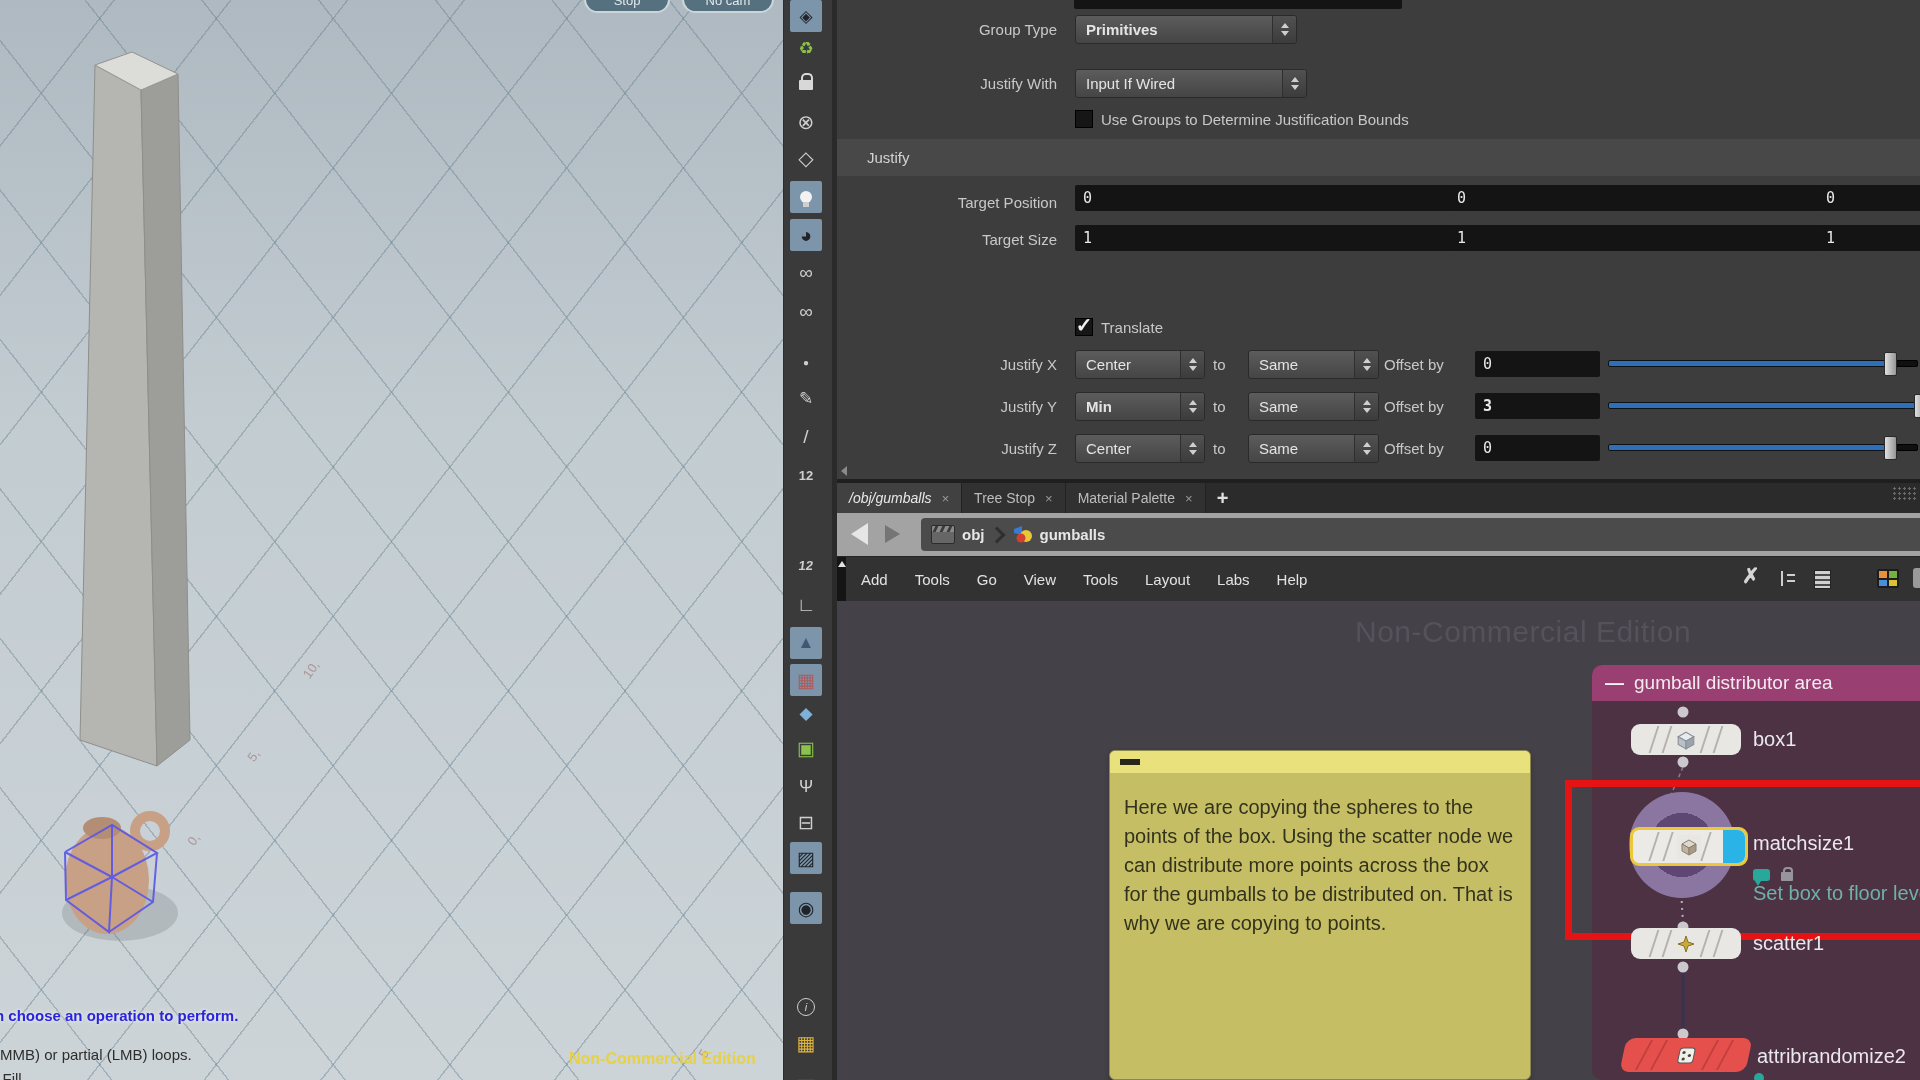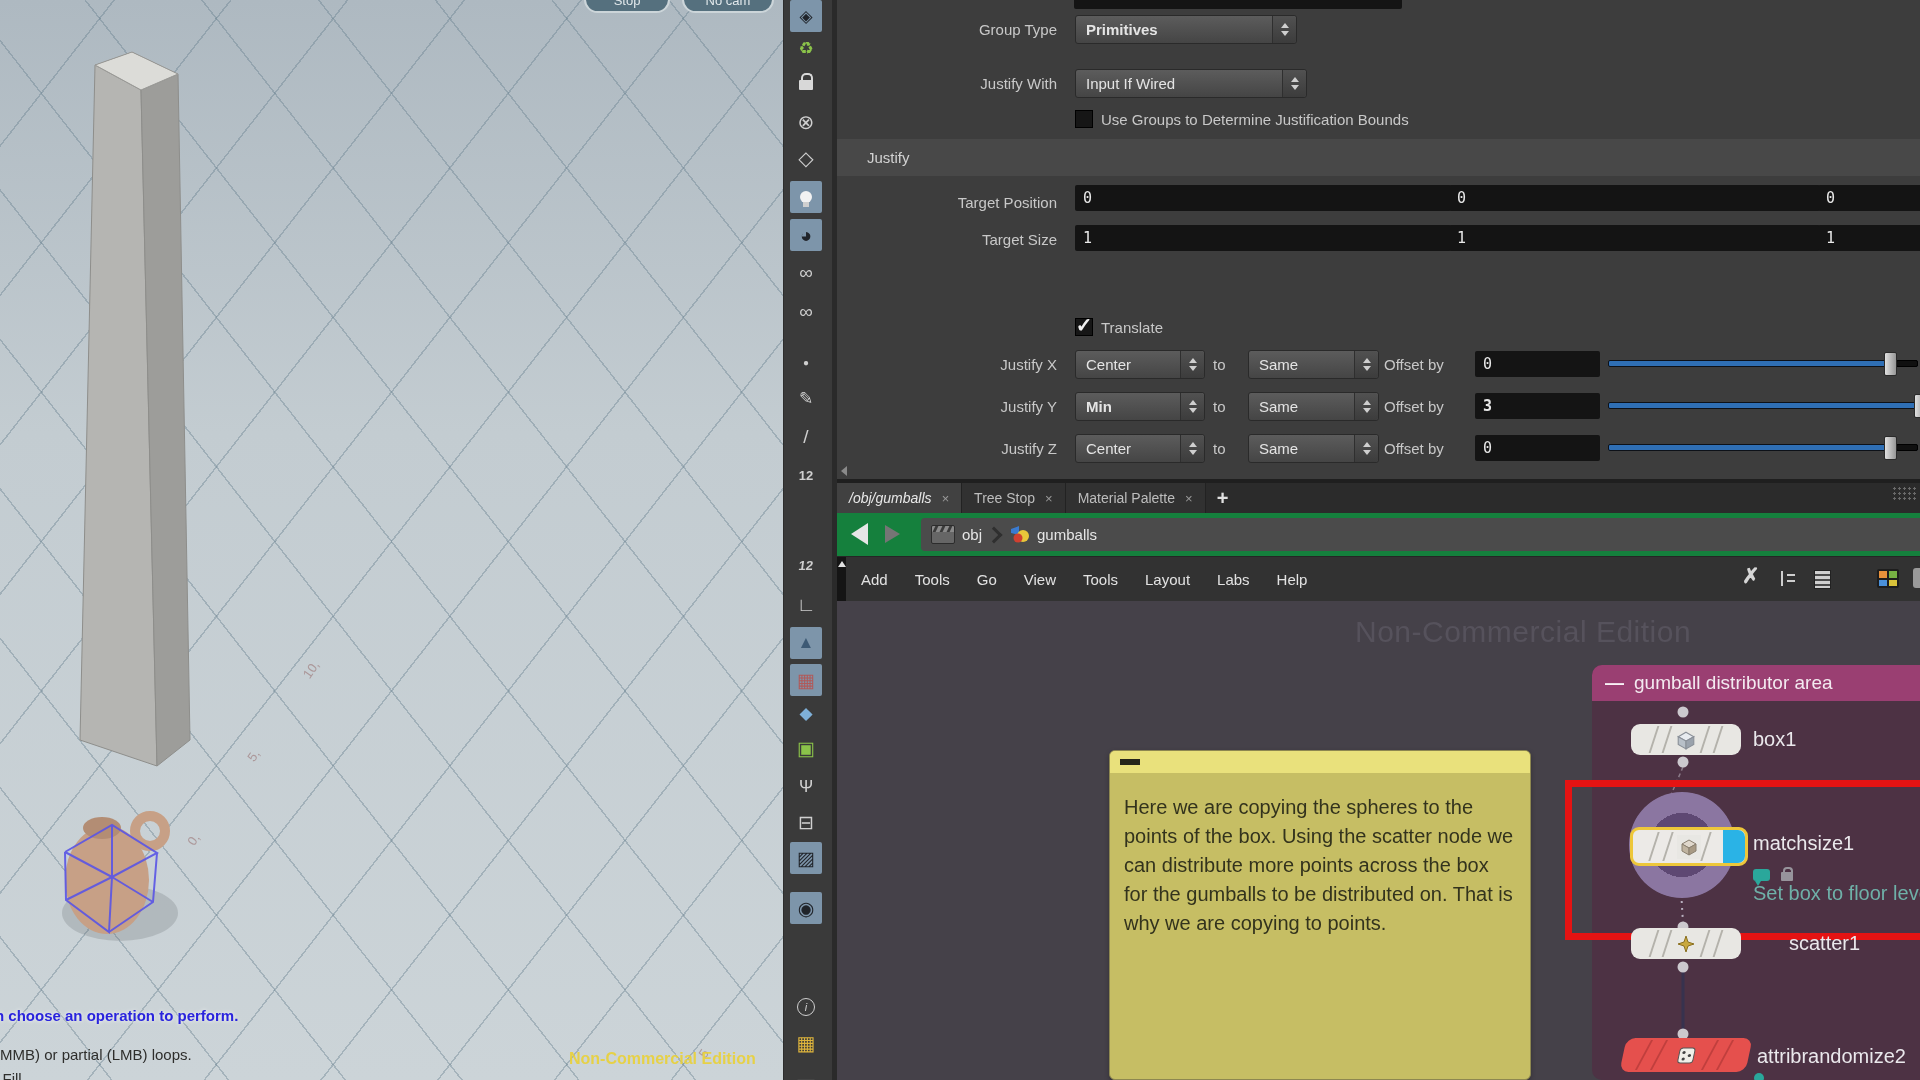--- a/index.html
+++ b/index.html
@@ -70,21 +70,21 @@
       display:flex;align-items:stretch;}
   .tab{display:flex;align-items:center;gap:10px;padding:0 12px;font-size:14px;color:#bdbdbd;
       background:#313131;border-right:1px solid #222;}
   .tab.active{background:#414141;color:#e8e8e8;font-style:italic;}
   .tab .x{color:#9a9a9a;font-size:13px;}
   .tab-add{width:34px;display:flex;align-items:center;justify-content:center;color:#e0e0e0;
       font-size:20px;font-weight:bold;}
   .tab-corner{position:absolute;right:2px;top:3px;width:26px;height:14px;
       background:radial-gradient(circle,#6a6a6a 1px,transparent 1.2px);background-size:5px 5px;}
   
-  .crumbbar{position:absolute;left:837px;top:513px;width:1083px;height:43px;background:#15803d;}
+  .crumbbar{position:absolute;left:837px;top:513px;width:1083px;height:43px;background:#a3a3a3;font-weight:bold;}
   .arrow-l{position:absolute;left:14px;top:10px;width:0;height:0;border-top:11px solid transparent;
       border-bottom:11px solid transparent;border-right:17px solid #e6e6e6;}
   .arrow-r{position:absolute;left:48px;top:12px;width:0;height:0;border-top:9px solid transparent;
       border-bottom:9px solid transparent;border-left:15px solid #757575;}
   .crumbbox{position:absolute;left:84px;top:5px;right:0;height:33px;background:#4b4b4b;
       border-radius:4px 0 0 4px;display:flex;align-items:center;padding-left:10px;color:#e6e6e6;font-size:15px;}
   .obj-ic{width:22px;height:17px;background:linear-gradient(180deg,#8a8a8a 0 6px,#666 6px);
       border:1px solid #2c2c2c;border-radius:2px;margin-right:7px;position:relative;overflow:hidden;}
   .obj-ic::before{content:"";position:absolute;left:2px;top:0;width:3px;height:6px;background:#3a3a3a;
       box-shadow:7px 0 #3a3a3a,14px 0 #3a3a3a;transform:skewX(-25deg);}
@@ -510,21 +510,21 @@
       <span class="sl" style="left:20%;"></span>
         <span class="sl" style="left:32%;"></span>
       <span class="sl" style="left:66%;"></span>
         <span class="sl" style="left:78%;"></span>
       <span class="nic">
         <svg width="18" height="18" viewBox="0 0 18 18">
         <polygon points="9,1 11,7 17,9 11,11 9,17 7,11 1,9 7,7" fill="#c9a83d" stroke="#8a7020"></polygon>
           </svg>
         </span>
     </div>
-    <div class="nname" style="left:916px;top:331px;margin-left:36px;">scatter1</div>
+    <div class="nname" style="left:916px;top:331px;">scatter1</div>
 
     <div class="node errored" style="left:786px;top:437px;">
       <span class="sl" style="left:16%;"></span>
         <span class="sl" style="left:28%;"></span>
       <span class="sl" style="left:68%;"></span>
         <span class="sl" style="left:80%;"></span>
       <span class="nic">
         <svg width="19" height="19" viewBox="0 0 19 19">
             <rect x="2" y="2" width="15" height="15" rx="3" fill="#f0efe8" stroke="#555"></rect>
         <circle cx="6.5" cy="6.5" r="1.6" fill="#444"></circle>

